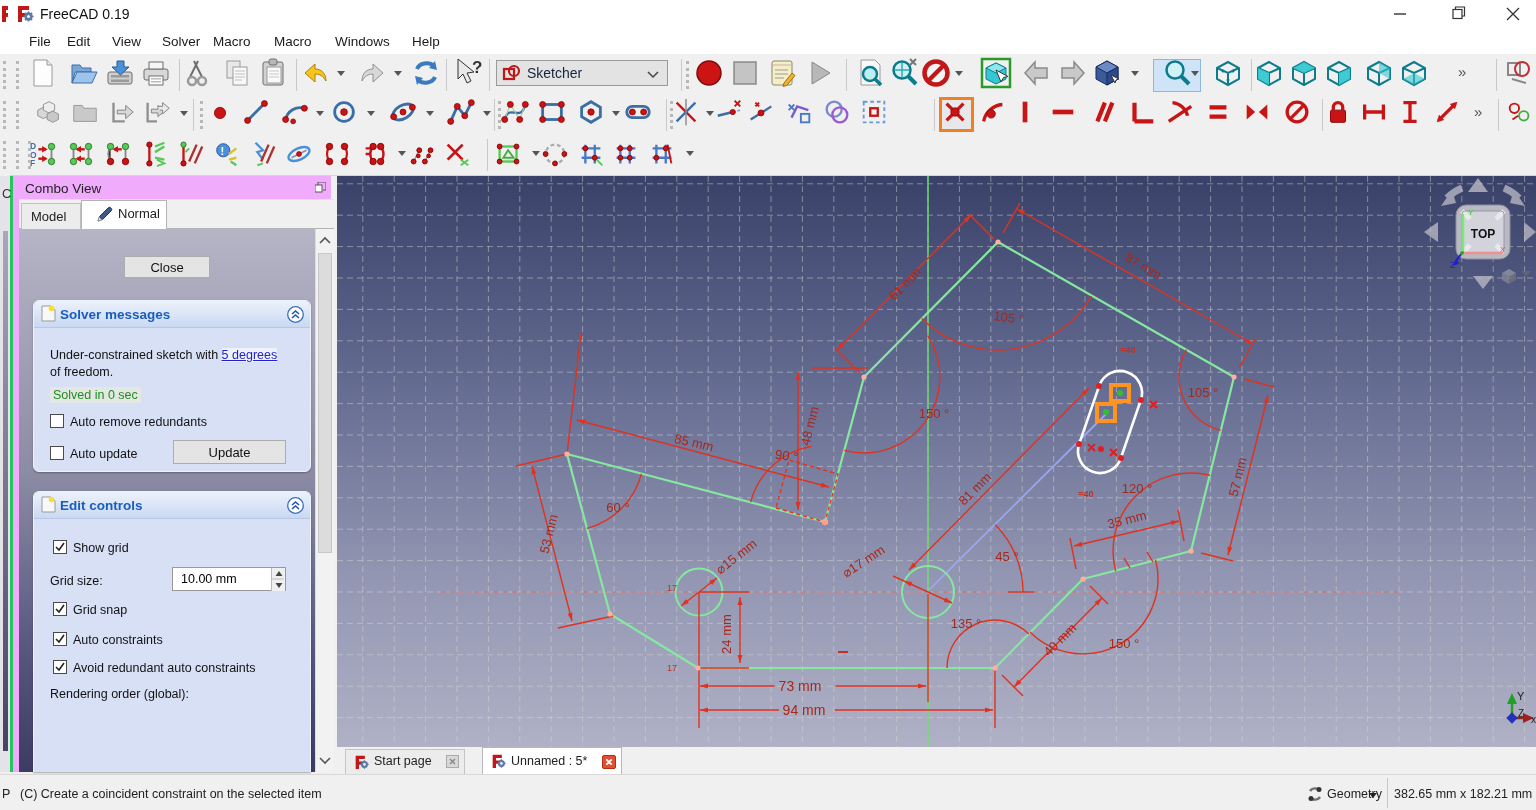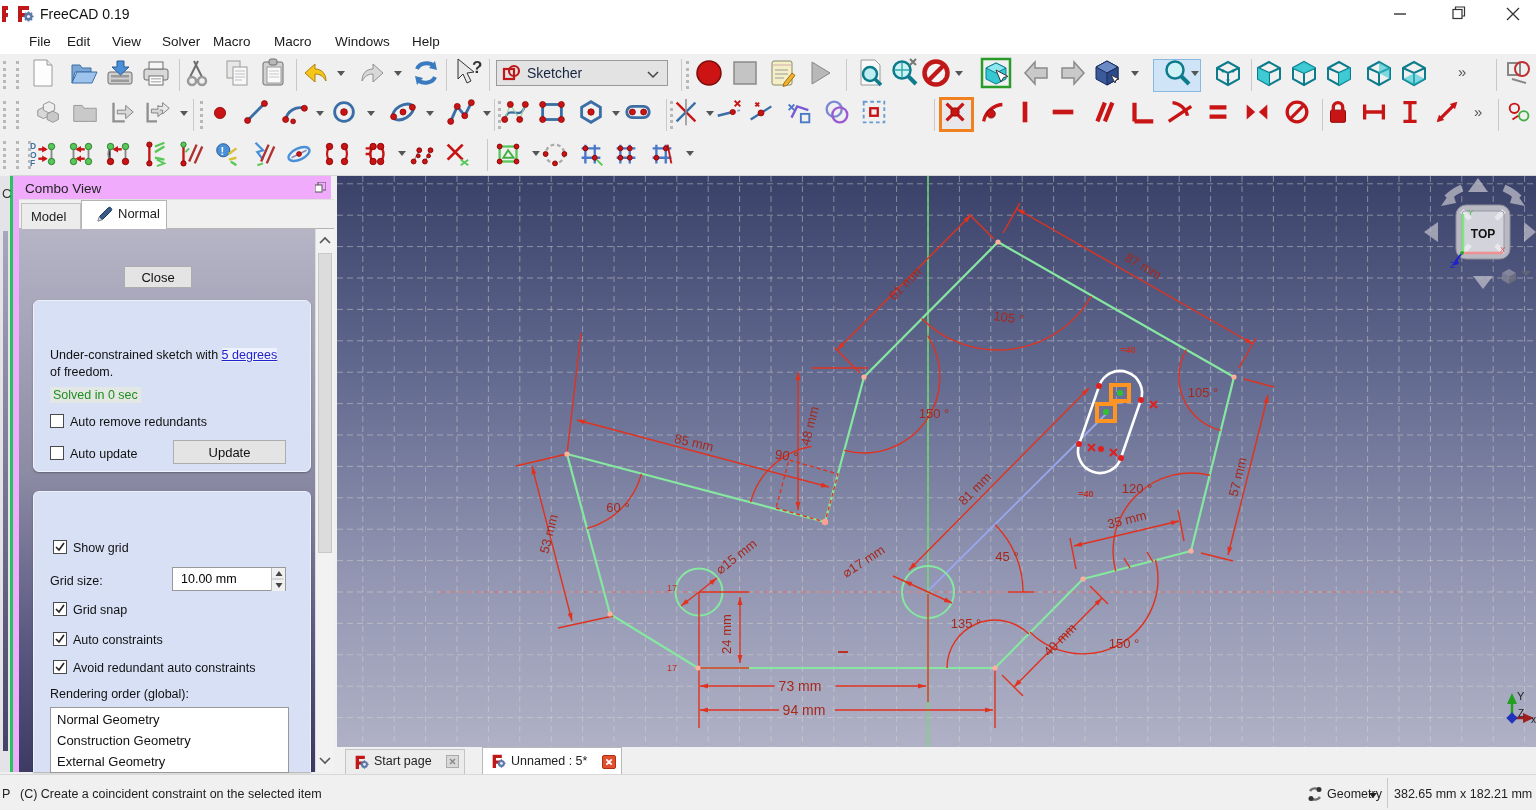--- a/index.html
+++ b/index.html
@@ -800,32 +800,54 @@
       </div>
       <div class="tab" style="left:62px;top:0px;width:86px;height:29px;background:#fff;border:1px solid #b4b4b4;border-bottom:none">
         <svg width="17" height="17" viewBox="0 0 17 17" style="position:absolute;left:14px;top:5px">
           <path d="M2 15 l2 -5 8 -8 a1.5 1.5 0 0 1 3 3 l-8 8z" fill="#3a5a8a" stroke="#1a3a5a"></path>
           <path d="M2 15 l4 -1 -3 -3z" fill="#ddd" stroke="#888" stroke-width="0.7"></path>
         </svg>
         <span style="position:absolute;left:36px;top:5px">Normal</span>
       </div>
     </div>
 <div class="pcontent">
-<div class="btn" style="left:105px;top:37px;width:68px;height:22px;line-height:21px">Close</div>
+<div class="btn" style="left:105px;top:27px;width:86px;height:22px;line-height:21px">Close</div>
 <div class="box" style="top:71px;height:172px">
+<div class="boxhead">
+          <svg width="15" height="17" viewBox="0 0 15 17" style="position:absolute;left:7px;top:4px">
+            <path d="M1 1 h9 l4 4 v11 h-13z" fill="#f8f8f8" stroke="#999"></path>
+            <circle cx="10.5" cy="3.5" r="2.8" fill="#f8e030"></circle>
+          </svg>
+          <b>Solver messages</b>
+          <svg width="17" height="17" viewBox="0 0 17 17" style="position:absolute;right:6px;top:5px">
+            <circle cx="8.5" cy="8.5" r="7.8" fill="#fff" stroke="#3a6fbf" stroke-width="1.3"></circle>
+            <path d="M5 8 l3.5 -3 3.5 3 M5 12 l3.5 -3 3.5 3" fill="none" stroke="#2255bb" stroke-width="1.6"></path>
+          </svg>
+        </div>
 <div class="lbl" style="left:16px;top:47px">Under-constrained sketch with <span style="color:#2222cc;text-decoration:underline;background:#eef2fc">5 degrees</span></div>
 <div class="lbl" style="left:16px;top:64px">of freedom.</div>
 <div class="lbl" style="left:16px;top:86px;color:#1f8c1f;background:#e4e8e4;padding:1px 3px">Solved in 0 sec</div>
 <div class="chk" style="left:16px;top:113px"></div>
         <div class="lbl" style="left:36px;top:114px">Auto remove redundants</div>
 <div class="chk" style="left:16px;top:145px"></div>
         <div class="lbl" style="left:36px;top:146px">Auto update</div>
 <div class="btn" style="left:139px;top:139px;width:113px;height:24px;line-height:23px">Update</div>
 </div>
 <div class="box" style="top:262px;height:281px;border-radius:6px 6px 0 0;border-bottom:none">
+<div class="boxhead">
+          <svg width="15" height="17" viewBox="0 0 15 17" style="position:absolute;left:7px;top:4px">
+            <path d="M1 1 h9 l4 4 v11 h-13z" fill="#f8f8f8" stroke="#999"></path>
+            <circle cx="10.5" cy="3.5" r="2.8" fill="#f8e030"></circle>
+          </svg>
+          <b>Edit controls</b>
+          <svg width="17" height="17" viewBox="0 0 17 17" style="position:absolute;right:6px;top:5px">
+            <circle cx="8.5" cy="8.5" r="7.8" fill="#fff" stroke="#3a6fbf" stroke-width="1.3"></circle>
+            <path d="M5 8 l3.5 -3 3.5 3 M5 12 l3.5 -3 3.5 3" fill="none" stroke="#2255bb" stroke-width="1.6"></path>
+          </svg>
+        </div>
 <div class="chk" style="left:19px;top:48px">
           <svg width="12" height="12" viewBox="0 0 12 12" style="position:absolute;left:0px;top:0px">
             <path d="M2 6 l3 3 5 -7" fill="none" stroke="#222" stroke-width="1.6"></path>
           </svg>
         </div>
         <div class="lbl" style="left:39px;top:49px">Show grid</div>
 <div class="lbl" style="left:16px;top:82px">Grid size:</div>
 <div style="position:absolute;left:138px;top:75px;width:114px;height:24px;background:#fff;border:1px solid #999">
           <span style="position:absolute;left:8px;top:4px;font-size:12.5px">10.00 mm</span>
           <span style="position:absolute;right:0;top:0;width:14px;height:23px;border-left:1px solid #bbb;background:#f0f0f0">
@@ -848,25 +870,20 @@
           </svg>
         </div>
         <div class="lbl" style="left:39px;top:141px">Auto constraints</div>
 <div class="chk" style="left:19px;top:168px">
           <svg width="12" height="12" viewBox="0 0 12 12" style="position:absolute;left:0px;top:0px">
             <path d="M2 6 l3 3 5 -7" fill="none" stroke="#222" stroke-width="1.6"></path>
           </svg>
         </div>
         <div class="lbl" style="left:39px;top:169px">Avoid redundant auto constraints</div>
 <div class="lbl" style="left:16px;top:195px">Rendering order (global):</div>
-<div style="position:absolute;left:16px;top:215px;width:239px;height:66px;background:#fff;border:1px solid #999;overflow:hidden">
-          <div class="lbl" style="left:6px;top:4px;font-size:13px">Normal Geometry</div>
-          <div class="lbl" style="left:6px;top:25px;font-size:13px">Construction Geometry</div>
-          <div class="lbl" style="left:6px;top:46px;font-size:13px">External Geometry</div>
-        </div>
 </div>
 </div>
 <div class="pscroll">
       <svg width="18" height="18" viewBox="0 0 18 18" style="position:absolute;left:0;top:3px">
         <path d="M4 11 l5 -5 5 5" fill="none" stroke="#555" stroke-width="1.6"></path>
       </svg>
       <svg width="18" height="18" viewBox="0 0 18 18" style="position:absolute;left:0;top:522px">
         <path d="M4 7 l5 5 5 -5" fill="none" stroke="#555" stroke-width="1.6"></path>
       </svg>
       <div style="position:absolute;left:2px;top:24px;width:14px;height:300px;background:#dcdcdc;border:1px solid #c8c8c8"></div>

